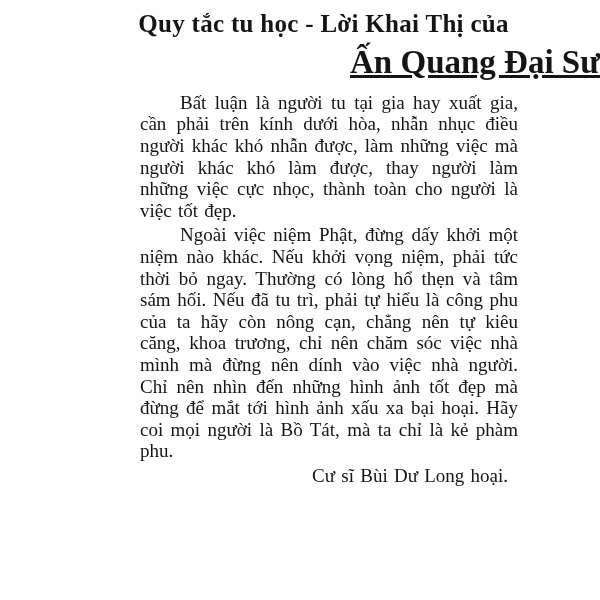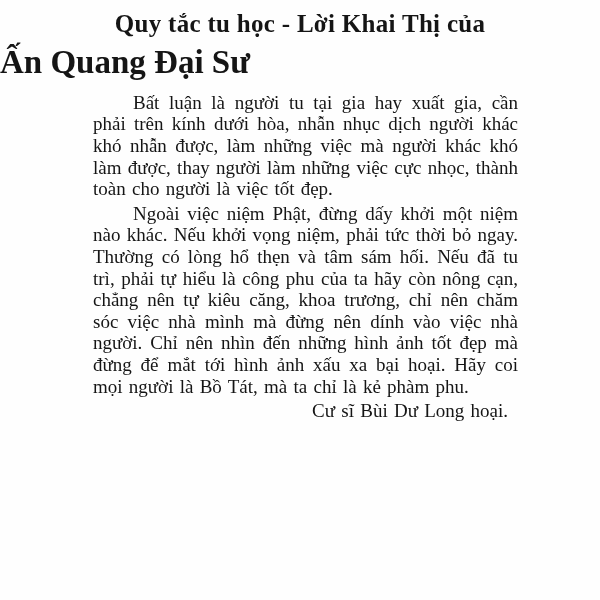--- a/index.html
+++ b/index.html
@@ -12,35 +12,37 @@
     background: #fefefe;
     color: #151515;
     font-family: "Liberation Serif", "DejaVu Serif", serif;
     overflow: hidden;
   }
   .page {
     width: 600px;
     height: 524px;
     box-sizing: border-box;
     padding-top: 8px;
+    padding-left: 47px;
   }
   .title-line1 {
     margin: 0;
     text-align: center;
     font-size: 25px;
     font-weight: 700;
     line-height: 1.25;
     letter-spacing: 0.3px;
   }
   .title-line2 {
     margin: 4px 0 0 0;
-    text-align: left;
+    text-align: right;
     font-size: 33px;
     font-weight: 700;
     line-height: 1.2;
+    text-decoration: underline;
   }
   .doc-body {
     margin: 9px 82px 0 93px;
     text-align: justify;
     font-size: 19px;
     line-height: 21.6px;
     word-spacing: 1.5px;
   }
   .doc-body p {
     margin: 0 0 3px 0;
@@ -54,17 +56,17 @@
   }
 </style>
 </head>
 <body>
 
 <div class="page">
   <h1 class="title-line1">Quy tắc tu học - Lời Khai Thị của</h1>
   <h2 class="title-line2">Ấn Quang Đại Sư</h2>
 
   <div class="doc-body">
-    <p>Bất luận là người tu tại gia hay xuất gia, cần phải trên kính dưới hòa, nhẫn nhục dịch người khác khó nhẫn được, làm những việc mà người khác khó làm được, thay người làm những việc cực nhọc, thành toàn cho người là việc tốt đẹp.</p>
+    <p>Bất luận là người tu tại gia hay xuất gia, cần phải trên kính dưới hòa, nhẫn nhục điều người khác khó nhẫn được, làm những việc mà người khác khó làm được, thay người làm những việc cực nhọc, thành toàn cho người là việc tốt đẹp.</p>
     <p>Ngoài việc niệm Phật, đừng dấy khởi một niệm nào khác. Nếu khởi vọng niệm, phải tức thời bỏ ngay. Thường có lòng hổ thẹn và tâm sám hối. Nếu đã tu trì, phải tự hiểu là công phu của ta hãy còn nông cạn, chẳng nên tự kiêu căng, khoa trương, chỉ nên chăm sóc việc nhà mình mà đừng nên dính vào việc nhà người. Chỉ nên nhìn đến những hình ảnh tốt đẹp mà đừng để mắt tới hình ảnh xấu xa bại hoại. Hãy coi mọi người là Bồ Tát, mà ta chỉ là kẻ phàm phu.</p>
     <p class="signature">Cư sĩ Bùi Dư Long hoại.</p>
   </div>
 </div>
 
 </body></html>

